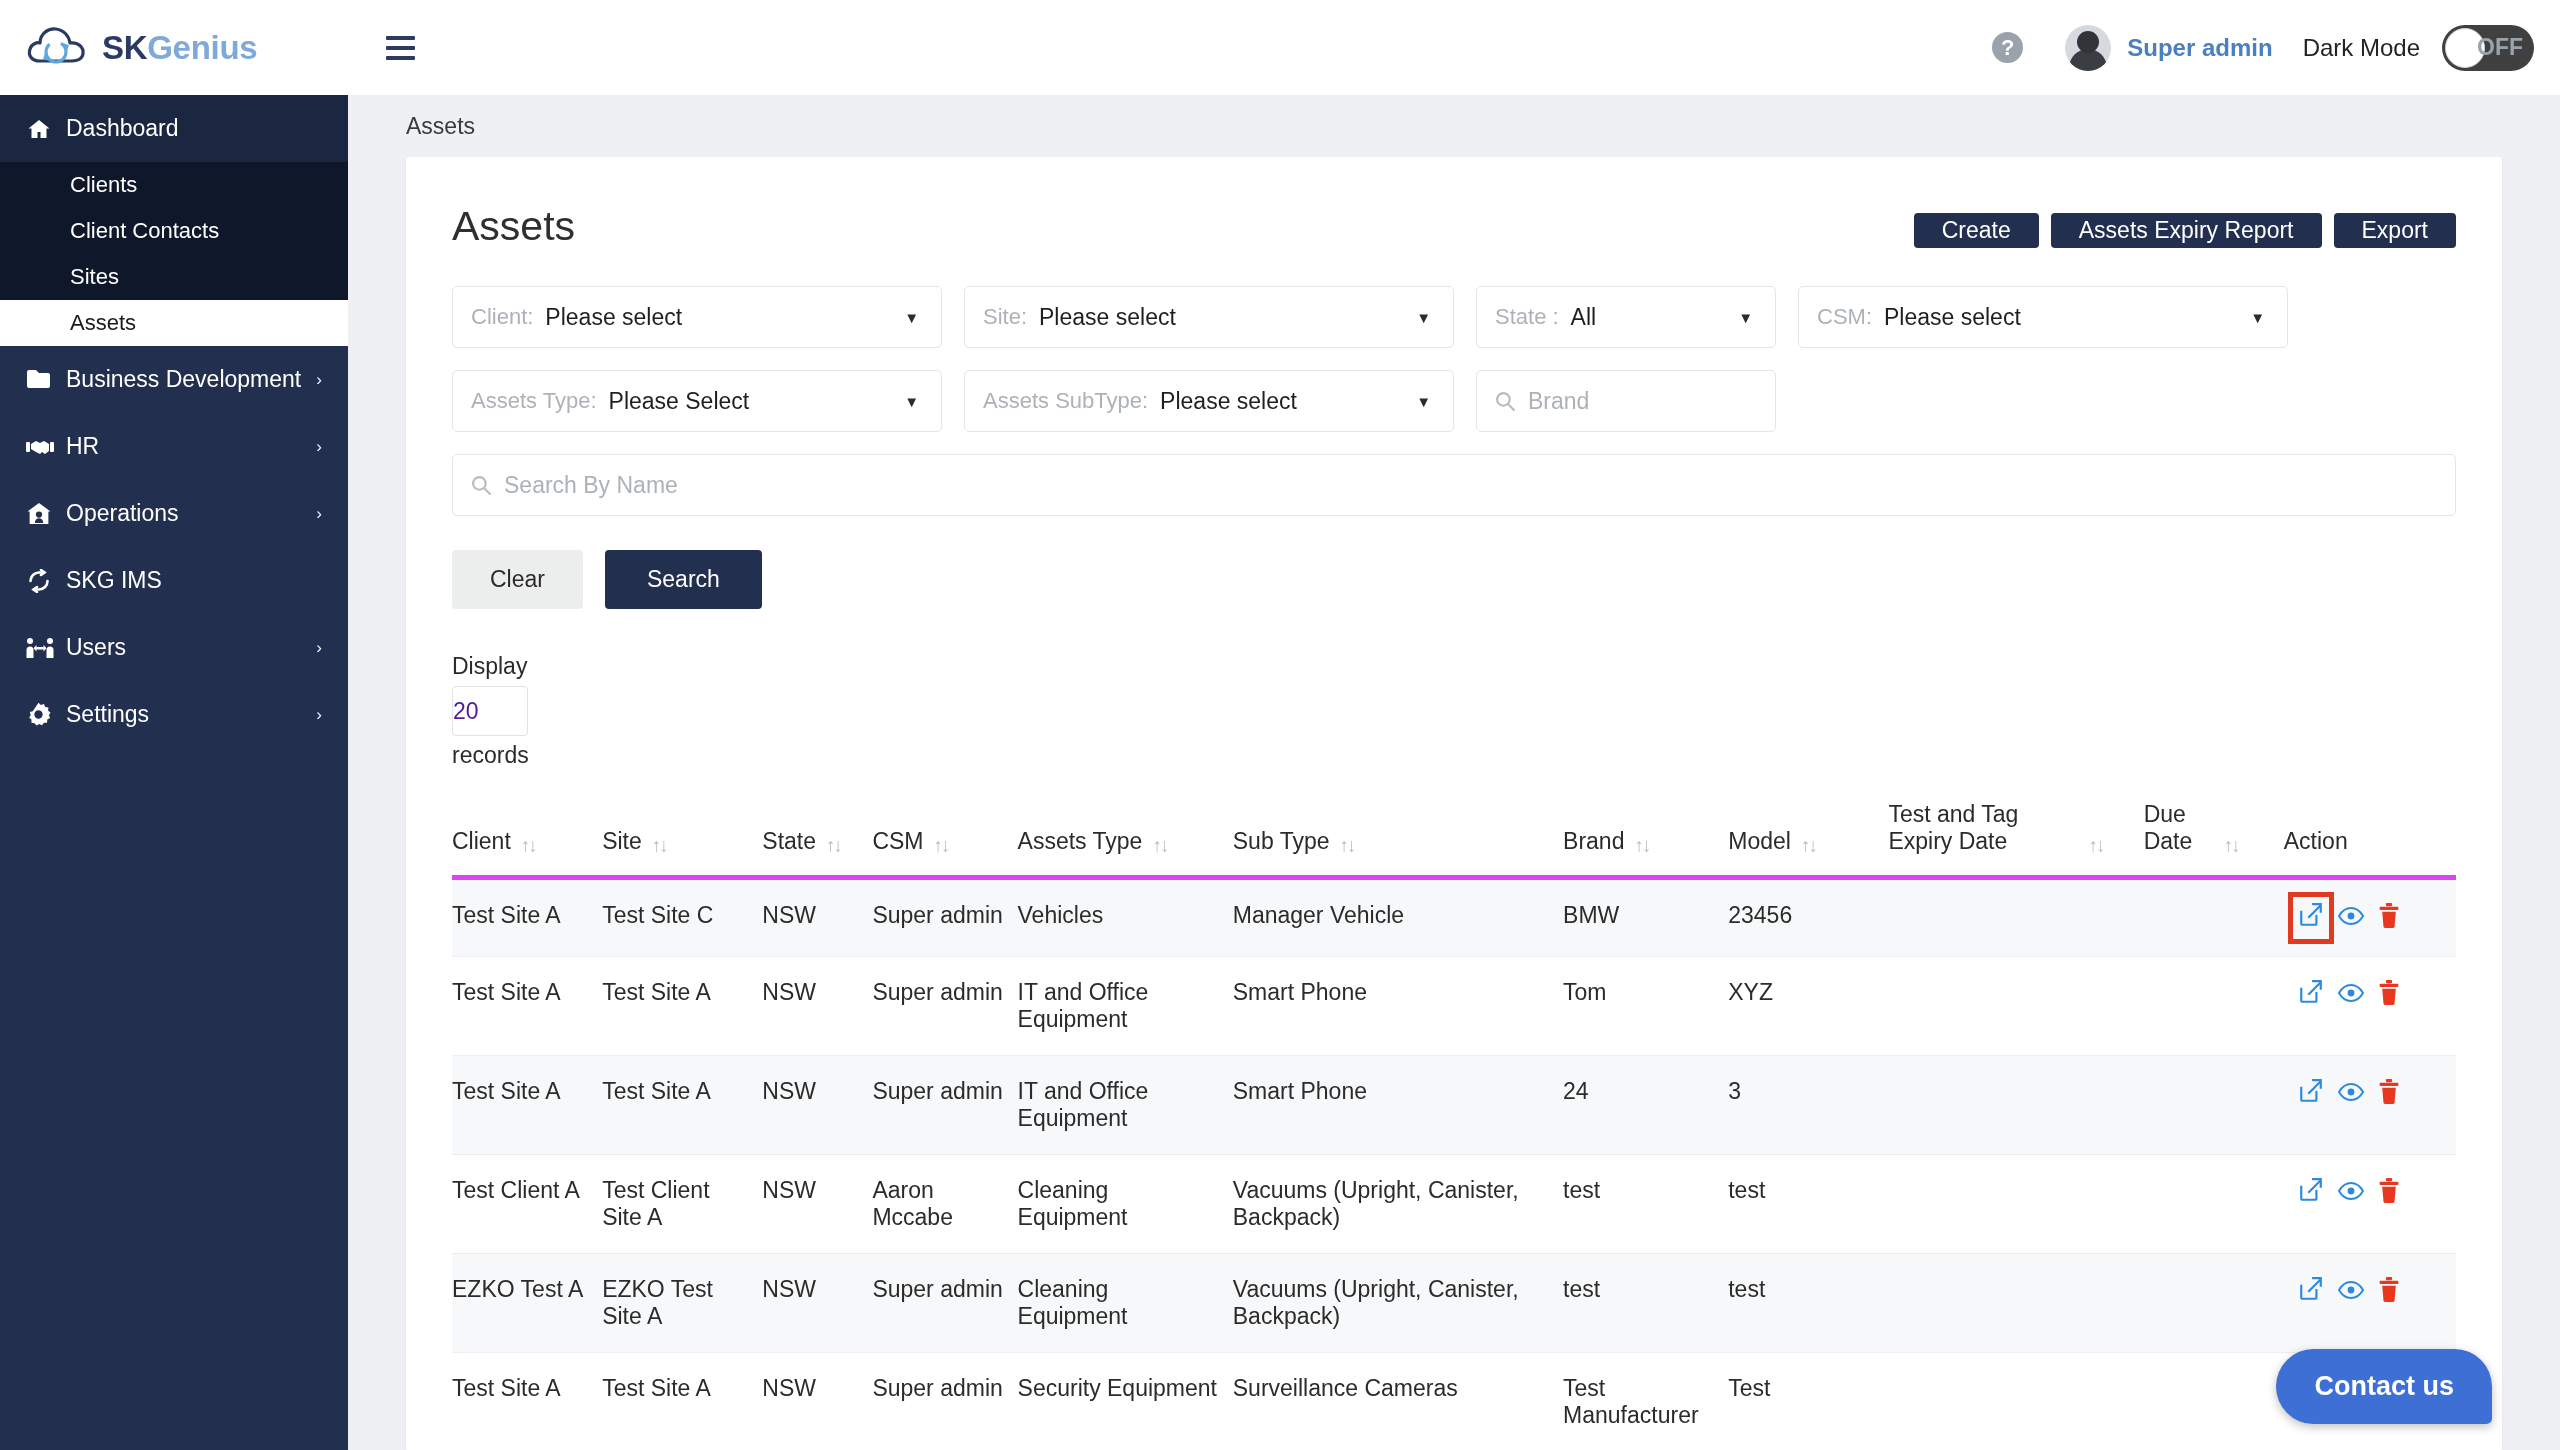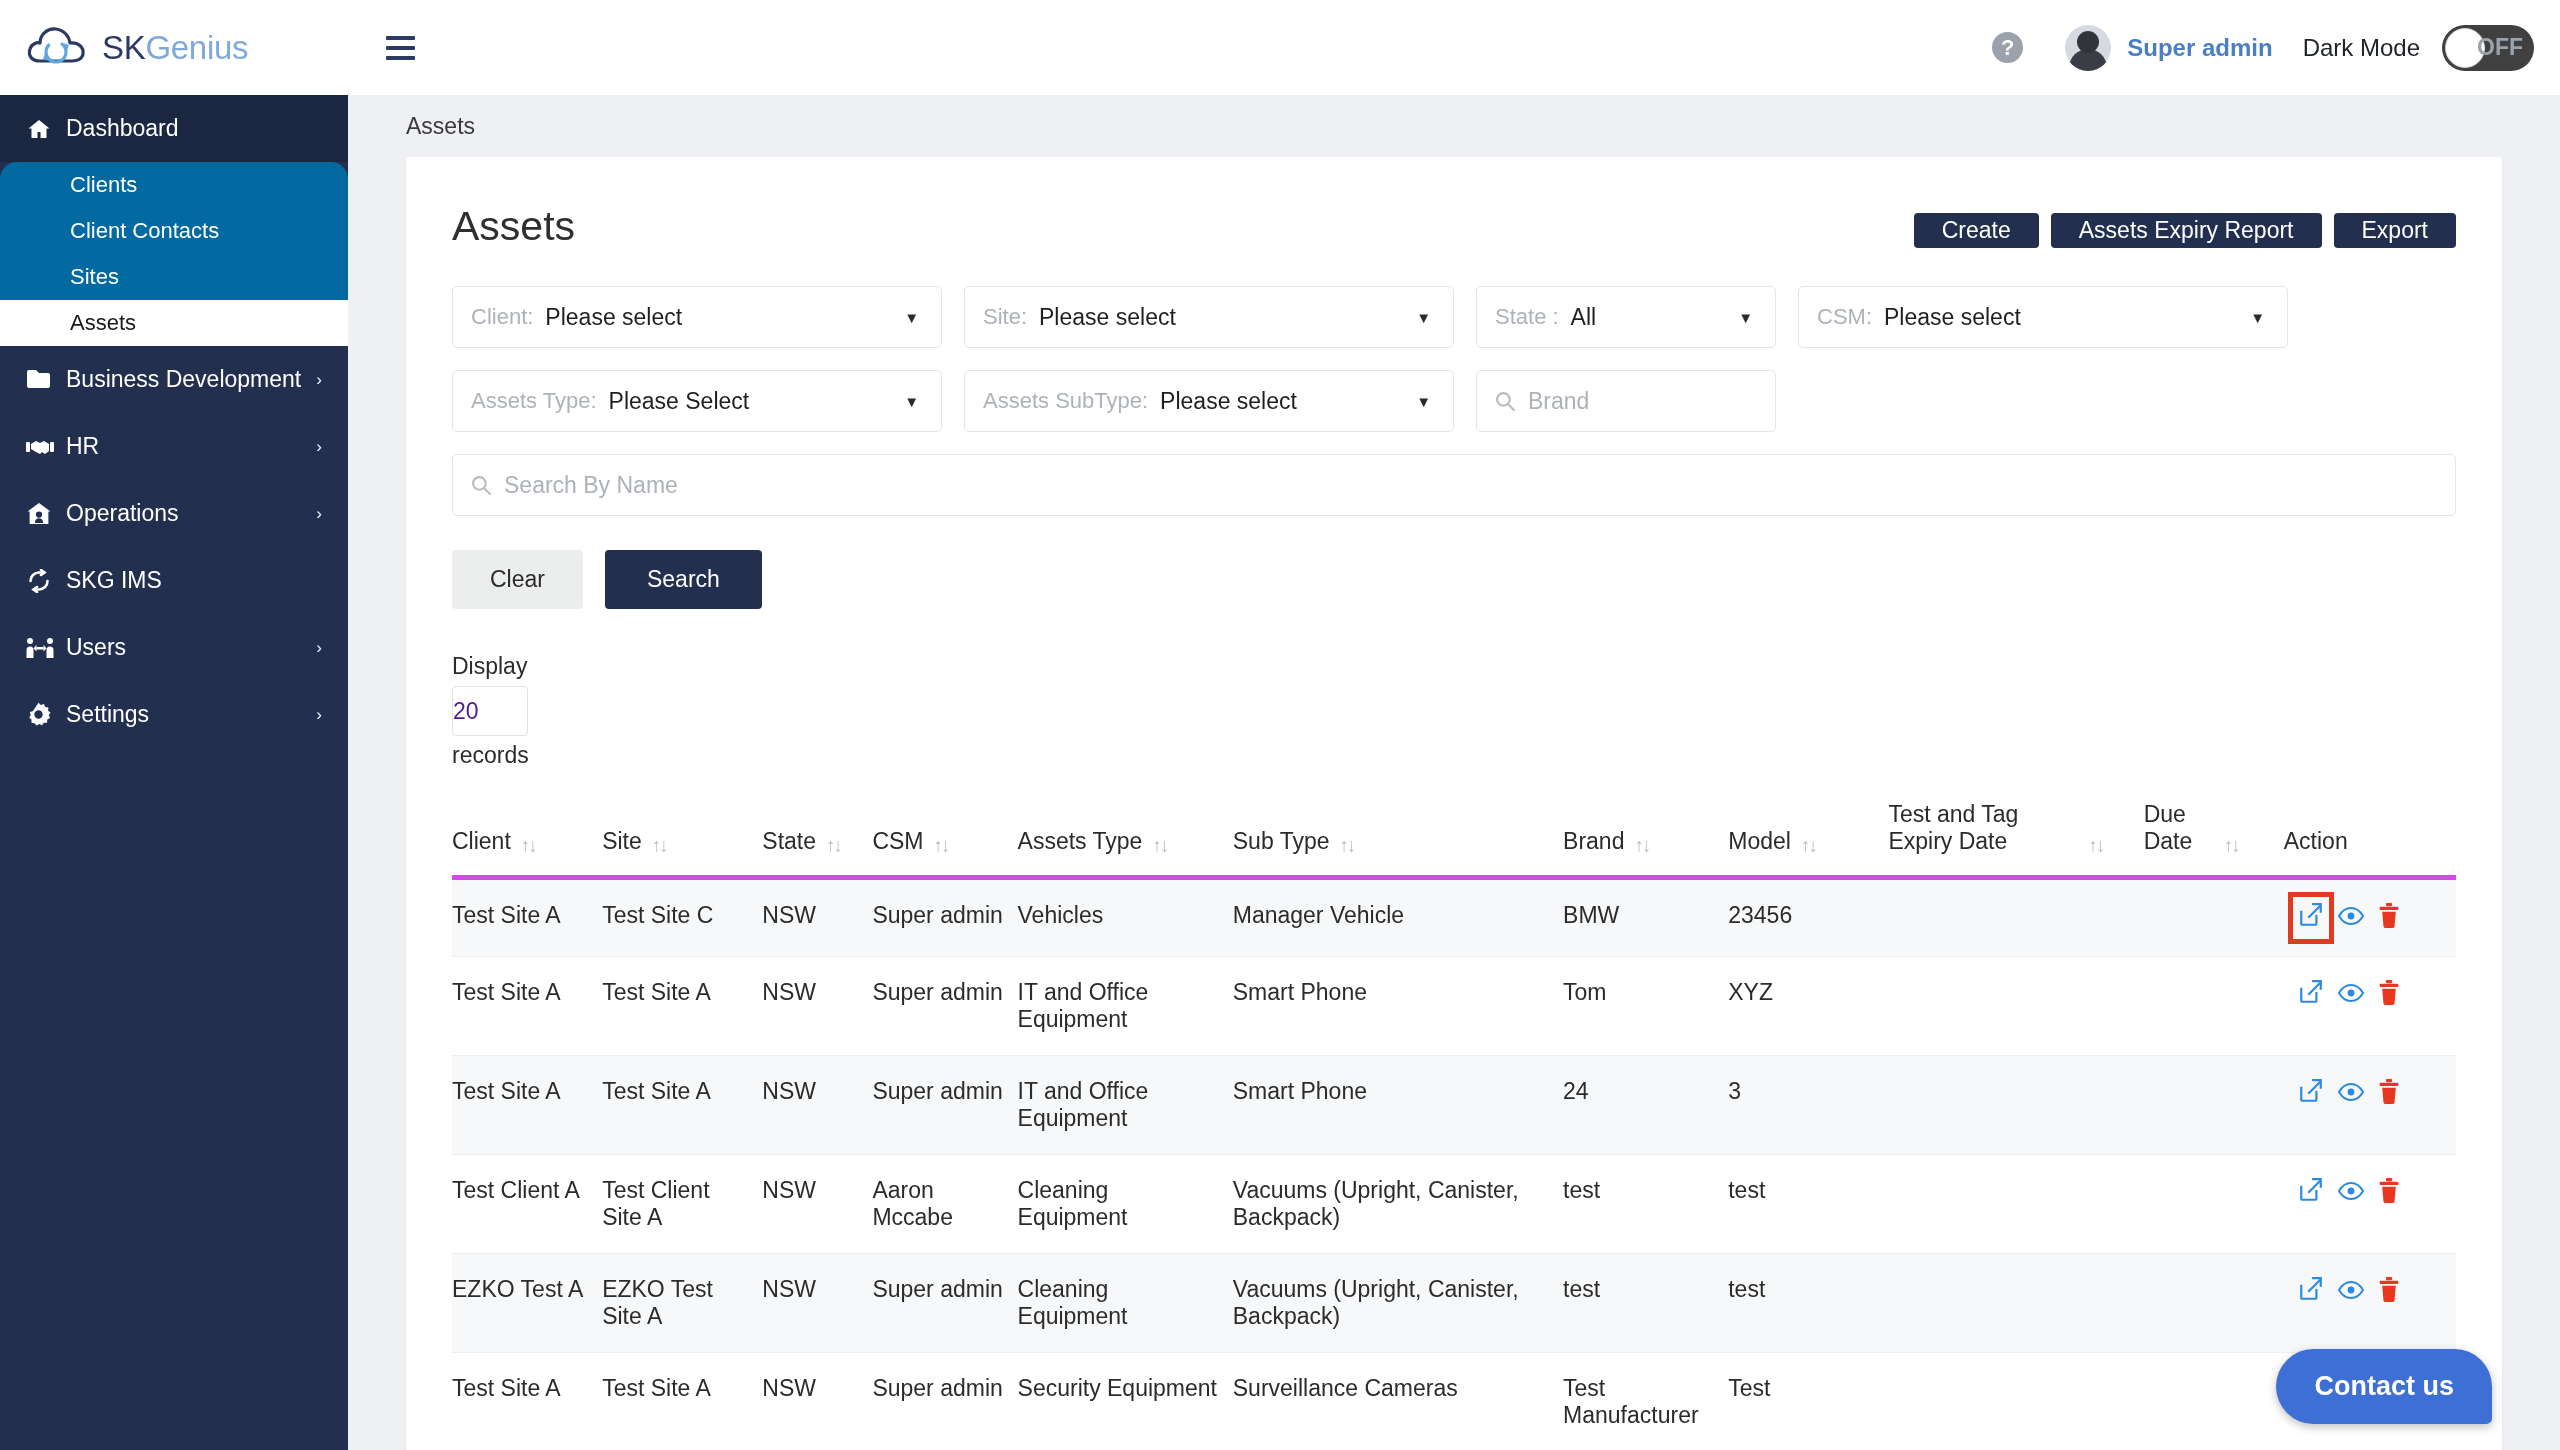--- a/index.html
+++ b/index.html
@@ -16,41 +16,41 @@
     width: 348px; min-width: 348px; height: 1450px;
     background: #232f4f;
     display: flex; flex-direction: column;
     position: relative; z-index: 5;
   }
   .brand {
     height: 95px; background: #ffffff;
     display: flex; align-items: center; padding-left: 26px; gap: 14px;
   }
   .brand-logo { width: 62px; height: 46px; position: relative; flex: none; }
-  .brand-name { font-size: 33px; font-weight: normal; letter-spacing: -0.3px; }
+  .brand-name { font-size: 33px; font-weight: bold; letter-spacing: -0.3px; }
   .brand-sk { color: #2a3a63; }
   .brand-genius { color: #7fa9d8; }
 
   .nav { flex: 1; padding-top: 0; }
   .nav-item {
     display: flex; align-items: center;
     height: 67px; padding-left: 26px; padding-right: 26px;
     color: #ffffff; font-size: 23px; cursor: pointer;
     position: relative;
   }
   .nav-item .ico {
     width: 40px; flex: none; display: flex; align-items: center;
     justify-content: flex-start; font-size: 23px;
   }
   .nav-item .lbl { flex: 1; white-space: nowrap; }
   .nav-item .arrow { font-size: 17px; opacity: .95; }
   .nav-item.active-dark { background: #1b2641; }
   .nav-item.expanded { background: #ffffff; color: #1b1b1b; }
   .nav-item.expanded .ico svg { fill: #1b1b1b; }
-  .sub-group { background: #0369a1; border-radius: 17px; }
+  .sub-group { background: #0f172a; }
   .sub-item {
     height: 46px; display: flex; align-items: center;
     padding-left: 70px; color: #ffffff; font-size: 22px; cursor: pointer;
   }
   .sub-item.active { background: #ffffff; color: #1b1b1b; }
 
   
   .main { flex: 1; height: 1450px; display: flex; flex-direction: column; }
   .topbar {
     height: 95px; background: #ffffff; display: flex; align-items: center;

